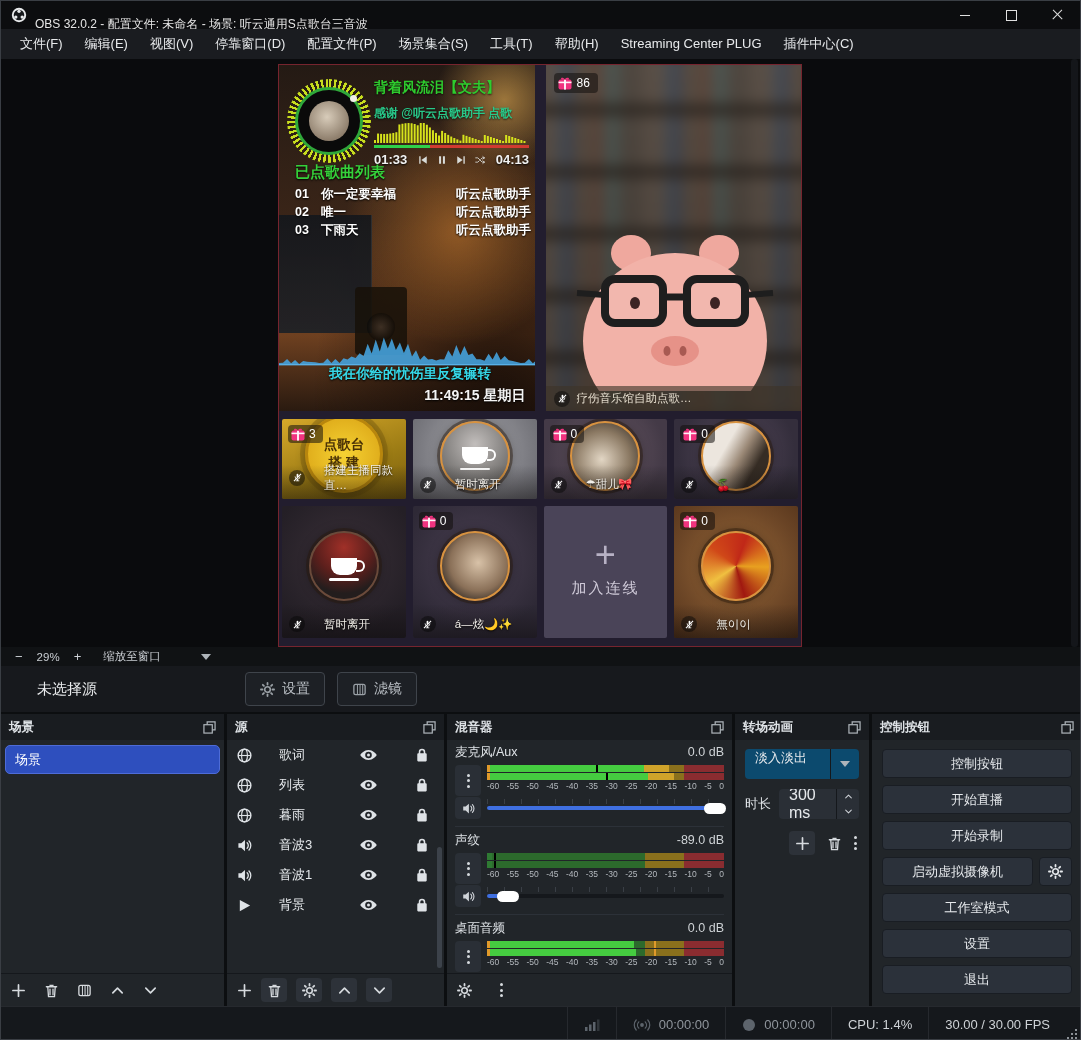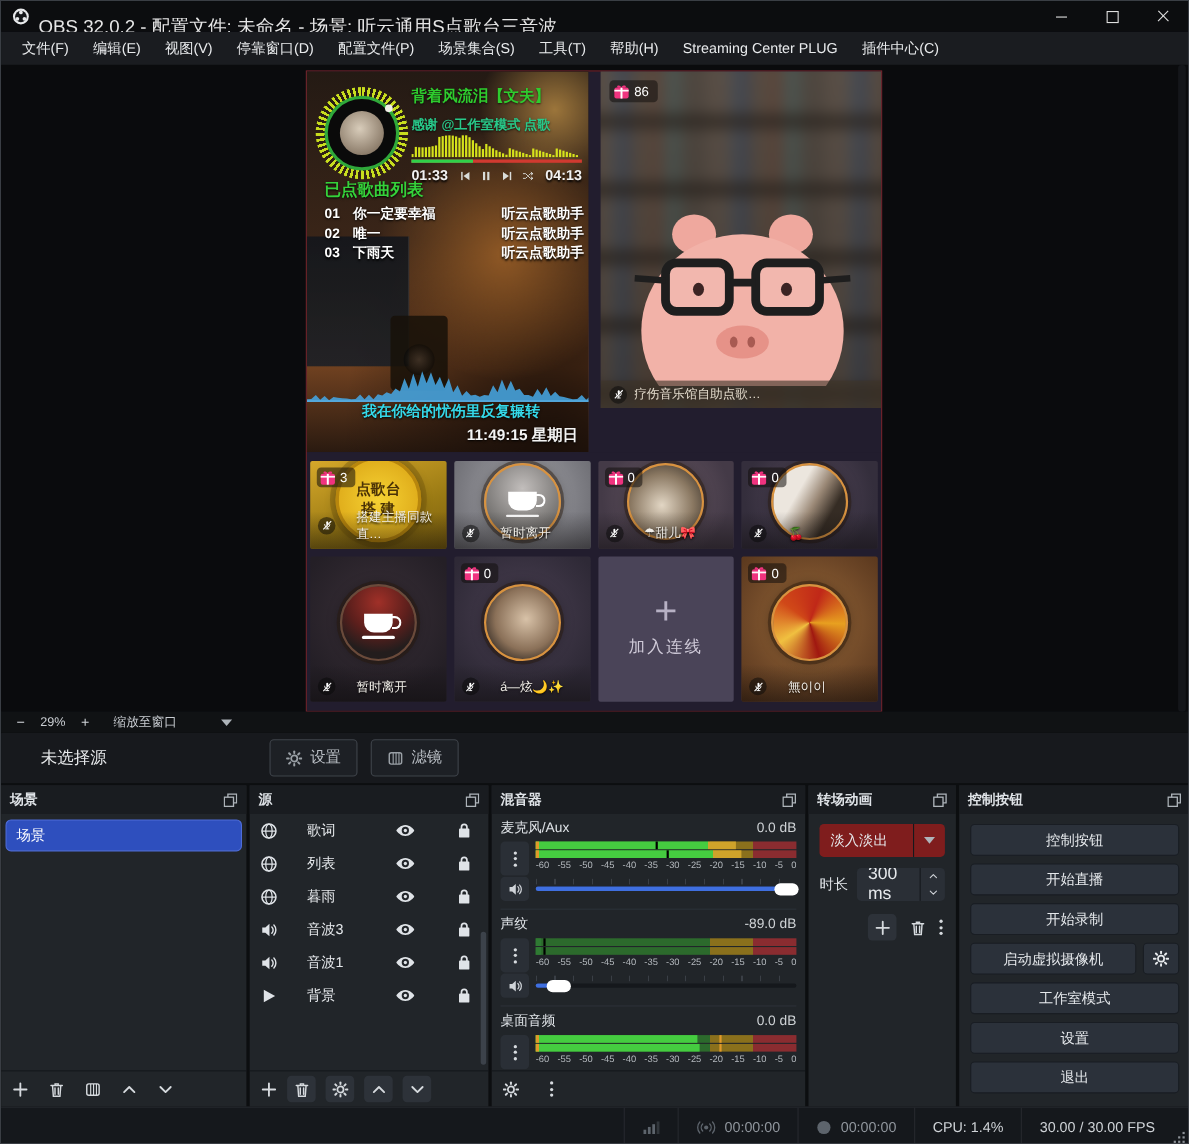--- a/index.html
+++ b/index.html
@@ -2,21 +2,21 @@
 <html><head>
 <meta charset="utf-8">
 <style>
   html,body{margin:0;padding:0;background:#000;}
   body{font-family:"Liberation Sans","DejaVu Sans",sans-serif;-webkit-font-smoothing:antialiased;}
   .app{position:relative;width:1081px;height:1040px;background:#101214;overflow:hidden;box-sizing:border-box;border:1px solid #3a3e44;}
   svg{display:block}
   
   .titlebar{position:absolute;left:0;top:0;width:100%;height:28px;background:#0c0d0f;display:flex;align-items:center;}
   .titlebar .logo{margin:0 8px 0 10px;}
-  .titlebar .title{font-size:17px;color:#e6e6e6;margin-top:19px;}
+  .titlebar .title{font-size:12px;color:#e6e6e6;margin-top:19px;}
   .wbtns{margin-left:auto;display:flex;height:100%;}
   .wbtn{width:46px;height:100%;display:flex;align-items:center;justify-content:center;}
   .wbtn-min i{display:block;width:10px;height:1px;background:#e0e0e0;}
   .wbtn-max i{display:block;width:9px;height:9px;border:1px solid #e0e0e0;}
   .x1,.x2{position:absolute;width:13px;height:1.4px;background:#e0e0e0;}
   .wbtn-close{position:relative}
   .x1{transform:rotate(45deg)} .x2{transform:rotate(-45deg)}
   
   .menubar{position:absolute;left:0;top:28px;width:100%;height:30px;background:#1a1c20;display:flex;align-items:center;padding-left:8px;box-sizing:border-box;}
   .menu-item{font-size:13px;color:#e8eaec;padding:0 11px;line-height:30px;}
@@ -51,21 +51,21 @@
   .p-listtitle{position:absolute;left:16px;top:98px;font-size:15px;font-weight:bold;color:#35d13a;text-shadow:0 1px 2px #000;}
   .p-list{position:absolute;left:0;top:120px;width:262px;}
   .p-row{display:flex;align-items:center;height:18px;font-size:12.5px;font-weight:bold;color:#fff;text-shadow:0 1px 2px #000;}
   .p-row .n{width:26px;margin-left:16px;}
   .p-row .nm{flex:1;}
   .p-row .rq{margin-right:10px;}
   .p-wave{position:absolute;left:0;top:258px;width:262px;height:44px;}
   .p-lyric{position:absolute;left:0;top:300px;width:262px;text-align:center;font-size:13.5px;font-weight:bold;color:#35d8e8;text-shadow:0 1px 2px #000;}
   .p-clock{position:absolute;right:10px;top:322px;font-size:14px;font-weight:bold;color:#f4f4f4;text-shadow:0 1px 2px #000;}
   
-  .camera{position:relative;width:260px;height:306px;overflow:hidden;margin-left:11px;}
+  .camera{position:relative;width:260px;height:346px;overflow:hidden;margin-left:11px;}
   .cam-bg{position:absolute;inset:-12px;filter:blur(7px);
     background:
       linear-gradient(rgba(52,44,38,.35),rgba(30,24,20,.5)),
       repeating-linear-gradient(180deg, rgba(30,26,22,0) 0 52px, rgba(32,27,22,.9) 52px 62px),
       repeating-linear-gradient(90deg, #6e6258 0 22px, #57606a 22px 30px, #4a5568 30px 40px, #6a5c50 40px 62px, #7c4a3a 62px 68px, #5a6a66 68px 86px, #5e564e 86px 108px);}
   .pig{position:absolute;left:50%;bottom:20px;transform:translateX(-50%);}
   .gift-pill{position:absolute;left:8px;top:8px;display:flex;align-items:center;gap:4px;background:rgba(18,15,13,.55);border-radius:4px;padding:3px 8px 3px 4px;z-index:3;}
   .gift-pill svg{width:14px;height:14px;}
   .gift-pill .cnt{font-size:12px;color:#fff;}
   .cam-caption{position:absolute;left:0;right:0;bottom:0;height:25px;background:rgba(62,52,40,.62);display:flex;align-items:center;gap:6px;padding-left:8px;z-index:3;}
@@ -158,21 +158,21 @@
   .slider .trackticks{position:absolute;left:0;right:0;top:2px;height:5px;background:repeating-linear-gradient(90deg,#3a3f46 0 1px,transparent 1px 17px);}
   .slider .fillb{position:absolute;left:0;top:9px;height:4px;border-radius:2px;background:#3f6fe0;}
   .slider .knob{position:absolute;top:5.5px;width:22px;height:11px;border-radius:6px;background:#fff;}
   .msep{height:1px;background:#2c3138;margin:7px 0 5px 0;}
   .gear-adv{position:relative;}
   .gear-adv::after{content:'';position:absolute;right:-4px;top:-2px;width:5px;height:5px;border:1.3px solid #d6dade;border-radius:50%;}
   .vdots{display:flex;flex-direction:column;gap:2.5px;}
   .vdots i{width:3px;height:3px;border-radius:50%;background:#d6dade;}
   
   .tr-body{padding:9px 10px;}
-  .sel{height:30px;background:#7f1d1d;border-radius:4px;display:flex;align-items:center;}
+  .sel{height:30px;background:#0c4a6e;border-radius:4px;display:flex;}
   .sel .lbl{flex:1;padding-left:10px;font-size:13px;color:#e6e9ec;}
   .sel .arr{width:28px;height:100%;border-left:1px solid #15181c;display:flex;align-items:center;justify-content:center;}
   .durrow{display:flex;align-items:center;margin-top:10px;gap:8px;}
   .durrow .dl{font-size:13px;color:#dfe3e7;}
   .durbox{flex:1;height:30px;background:#2a2f36;border-radius:4px;display:flex;overflow:hidden;}
   .durbox .dv{flex:1;display:flex;align-items:center;padding-left:10px;font-size:16px;color:#e6e9ec;}
   .spin{width:22px;display:flex;flex-direction:column;border-left:1px solid #15181c;}
   .spin div{flex:1;display:flex;align-items:center;justify-content:center;color:#cfd3d8;}
   .spin svg{width:9px;height:9px;}
   .tr-btnrow{display:flex;align-items:center;justify-content:flex-end;gap:12px;margin-top:12px;padding-right:2px;}
@@ -338,21 +338,21 @@
     <div class="canvas">
       <div class="canvas-top">
 
         <div class="player">
           <div class="p-monitor"></div>
           <div class="p-speaker"></div>
           <div class="vinyl">
               <i class="knob" style="position:absolute;right:14px;top:16px;width:7px;height:7px;border-radius:50%;background:#f0f0e8;z-index:2;"></i>
             </div>
           <div class="p-song">背着风流泪【文夫】</div>
-          <div class="p-thanks">感谢 @工作室模式 点歌</div>
+          <div class="p-thanks">感谢 @听云点歌助手 点歌</div>
           <svg class="p-spectrum" id="spectrum" viewBox="0 0 152 22" preserveAspectRatio="none">
               <rect x="0" y="19.043120628847895" width="2" height="2.956879371152107" fill="#d6e31c"></rect>
               <rect x="3.05" y="12.5485127473694" width="2" height="9.4514872526306" fill="#d6e31c"></rect>
               <rect x="6.1" y="12.870425795870851" width="2" height="9.129574204129149" fill="#d6e31c"></rect>
               <rect x="9.149999999999999" y="12.977990354599012" width="2" height="9.022009645400988" fill="#d6e31c"></rect>
               <rect x="12.2" y="12.852155829665737" width="2" height="9.147844170334263" fill="#d6e31c"></rect>
               <rect x="15.25" y="12.493539410153401" width="2" height="9.506460589846599" fill="#d6e31c"></rect>
               <rect x="18.299999999999997" y="11.929564646647595" width="2" height="10.070435353352405" fill="#d6e31c"></rect>
               <rect x="21.349999999999998" y="11.219013822495576" width="2" height="10.780986177504424" fill="#d6e31c"></rect>
               <rect x="24.4" y="3.452149916792898" width="2" height="18.547850083207102" fill="#d6e31c"></rect>

